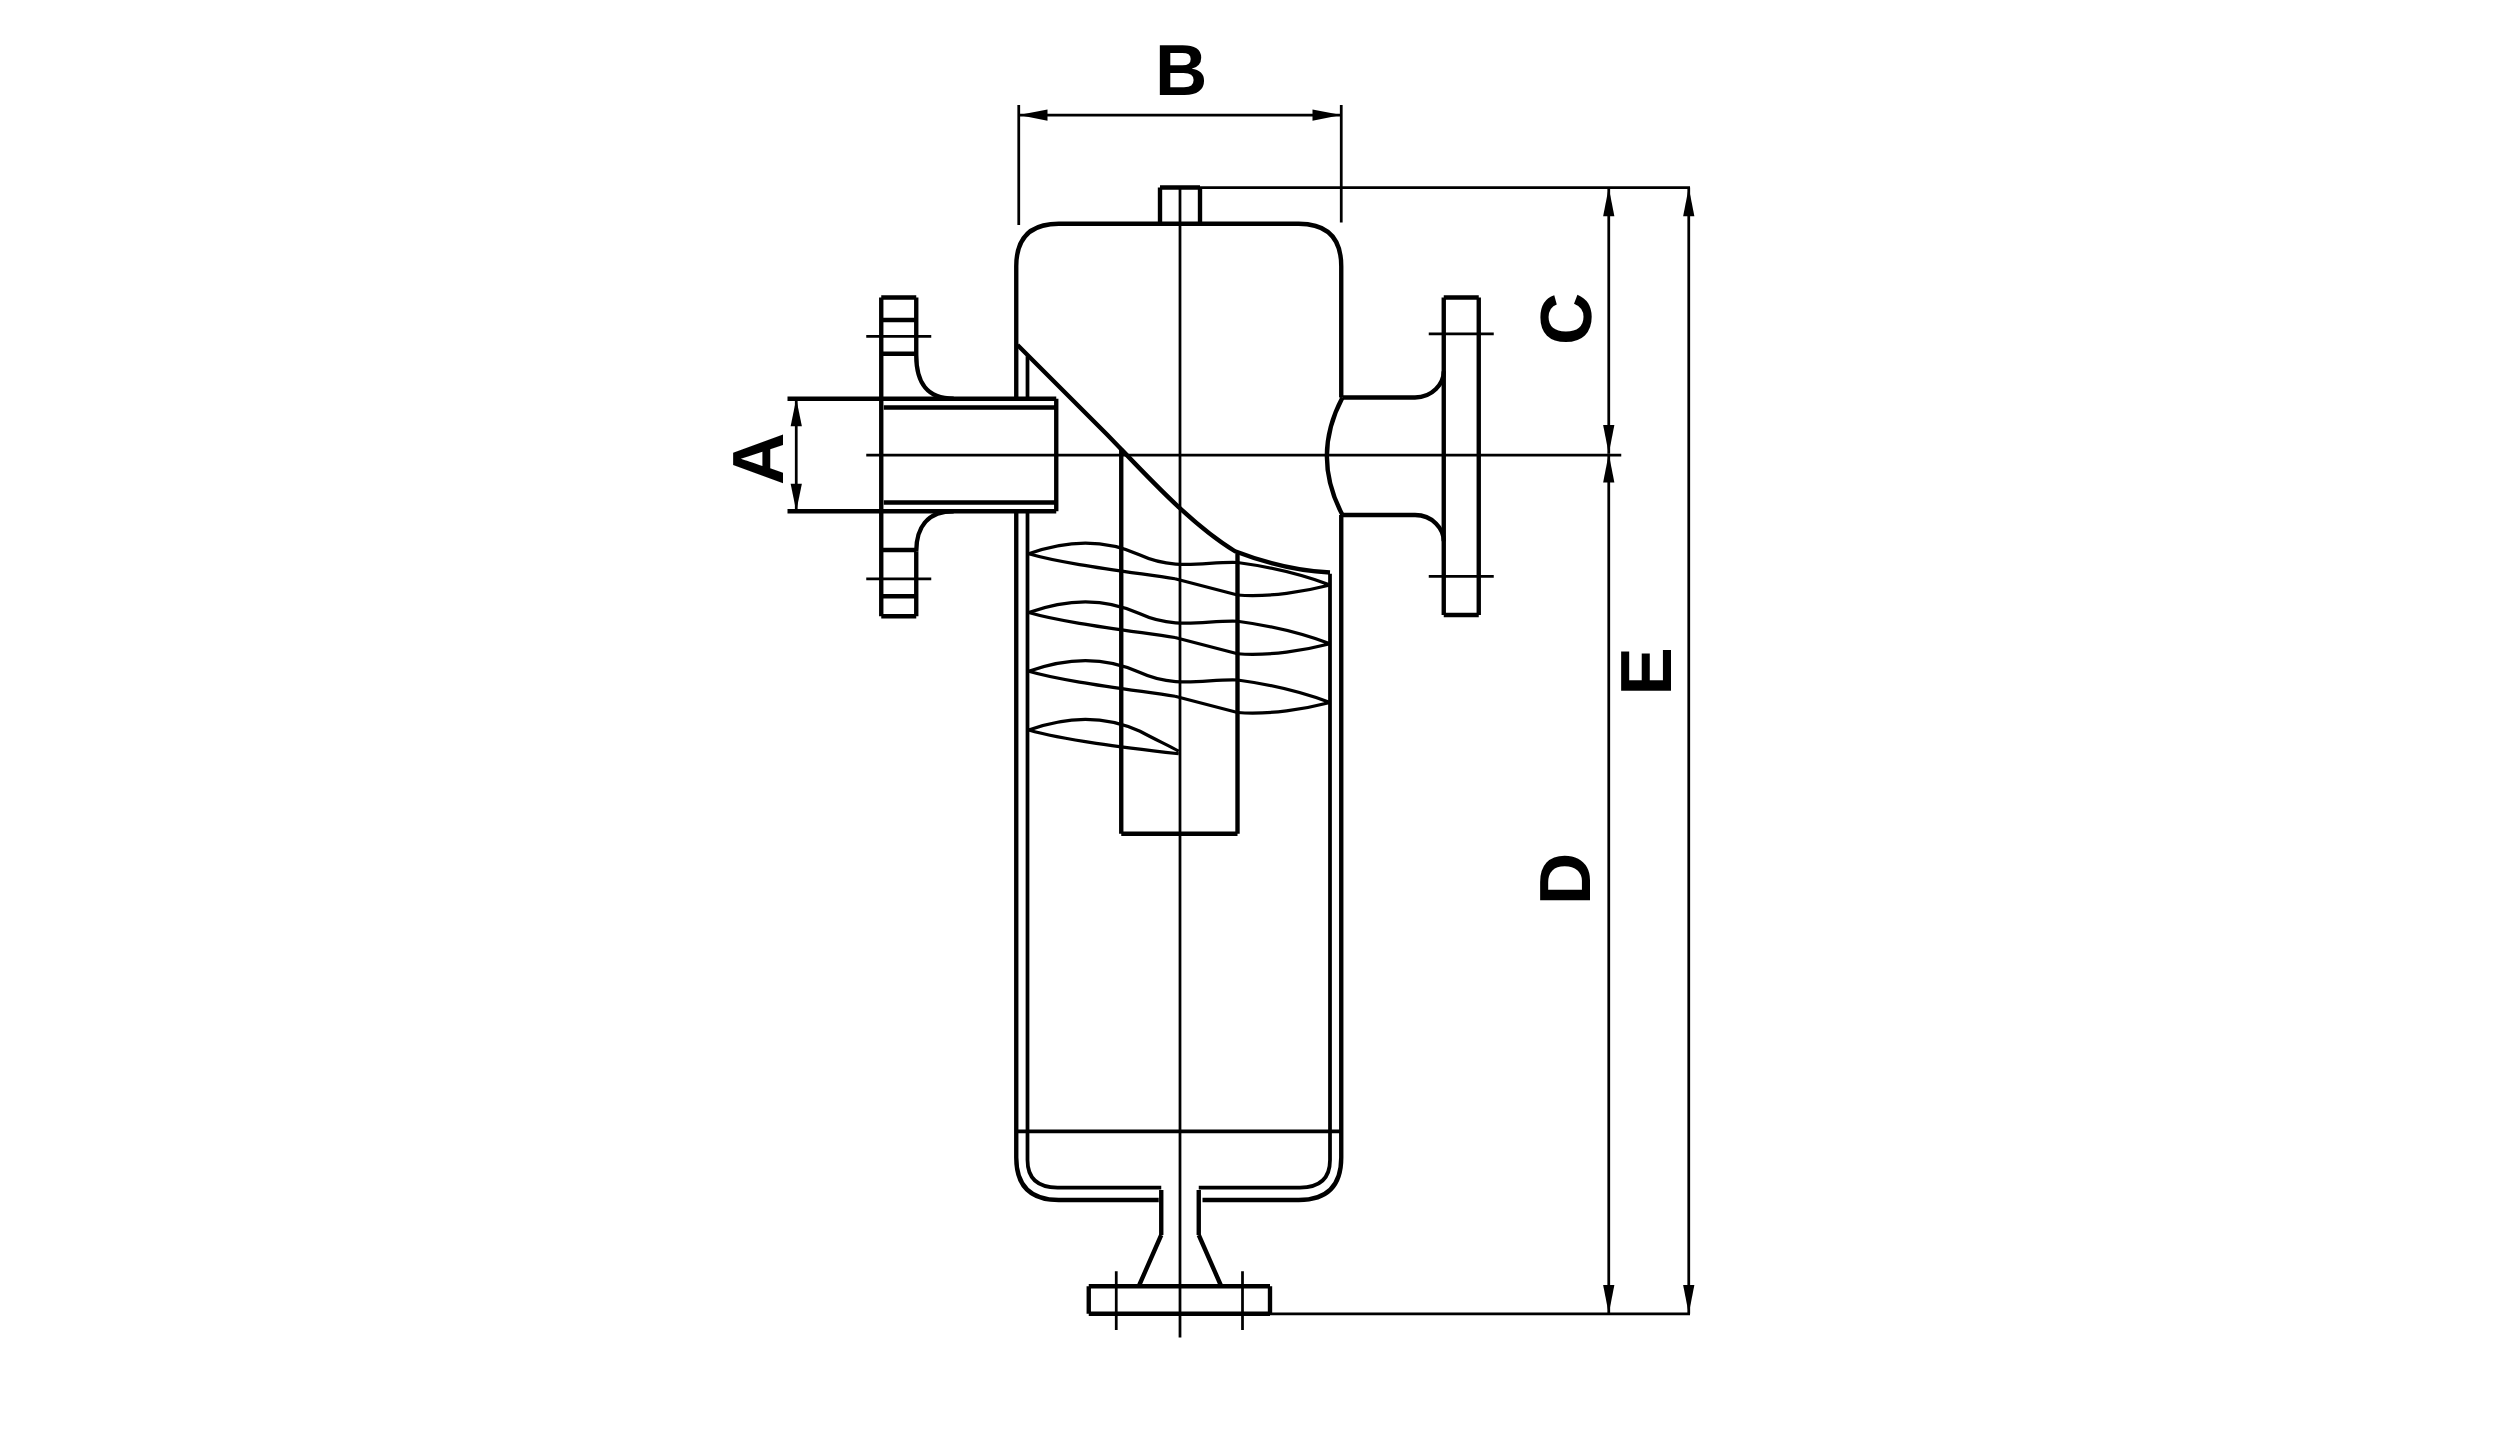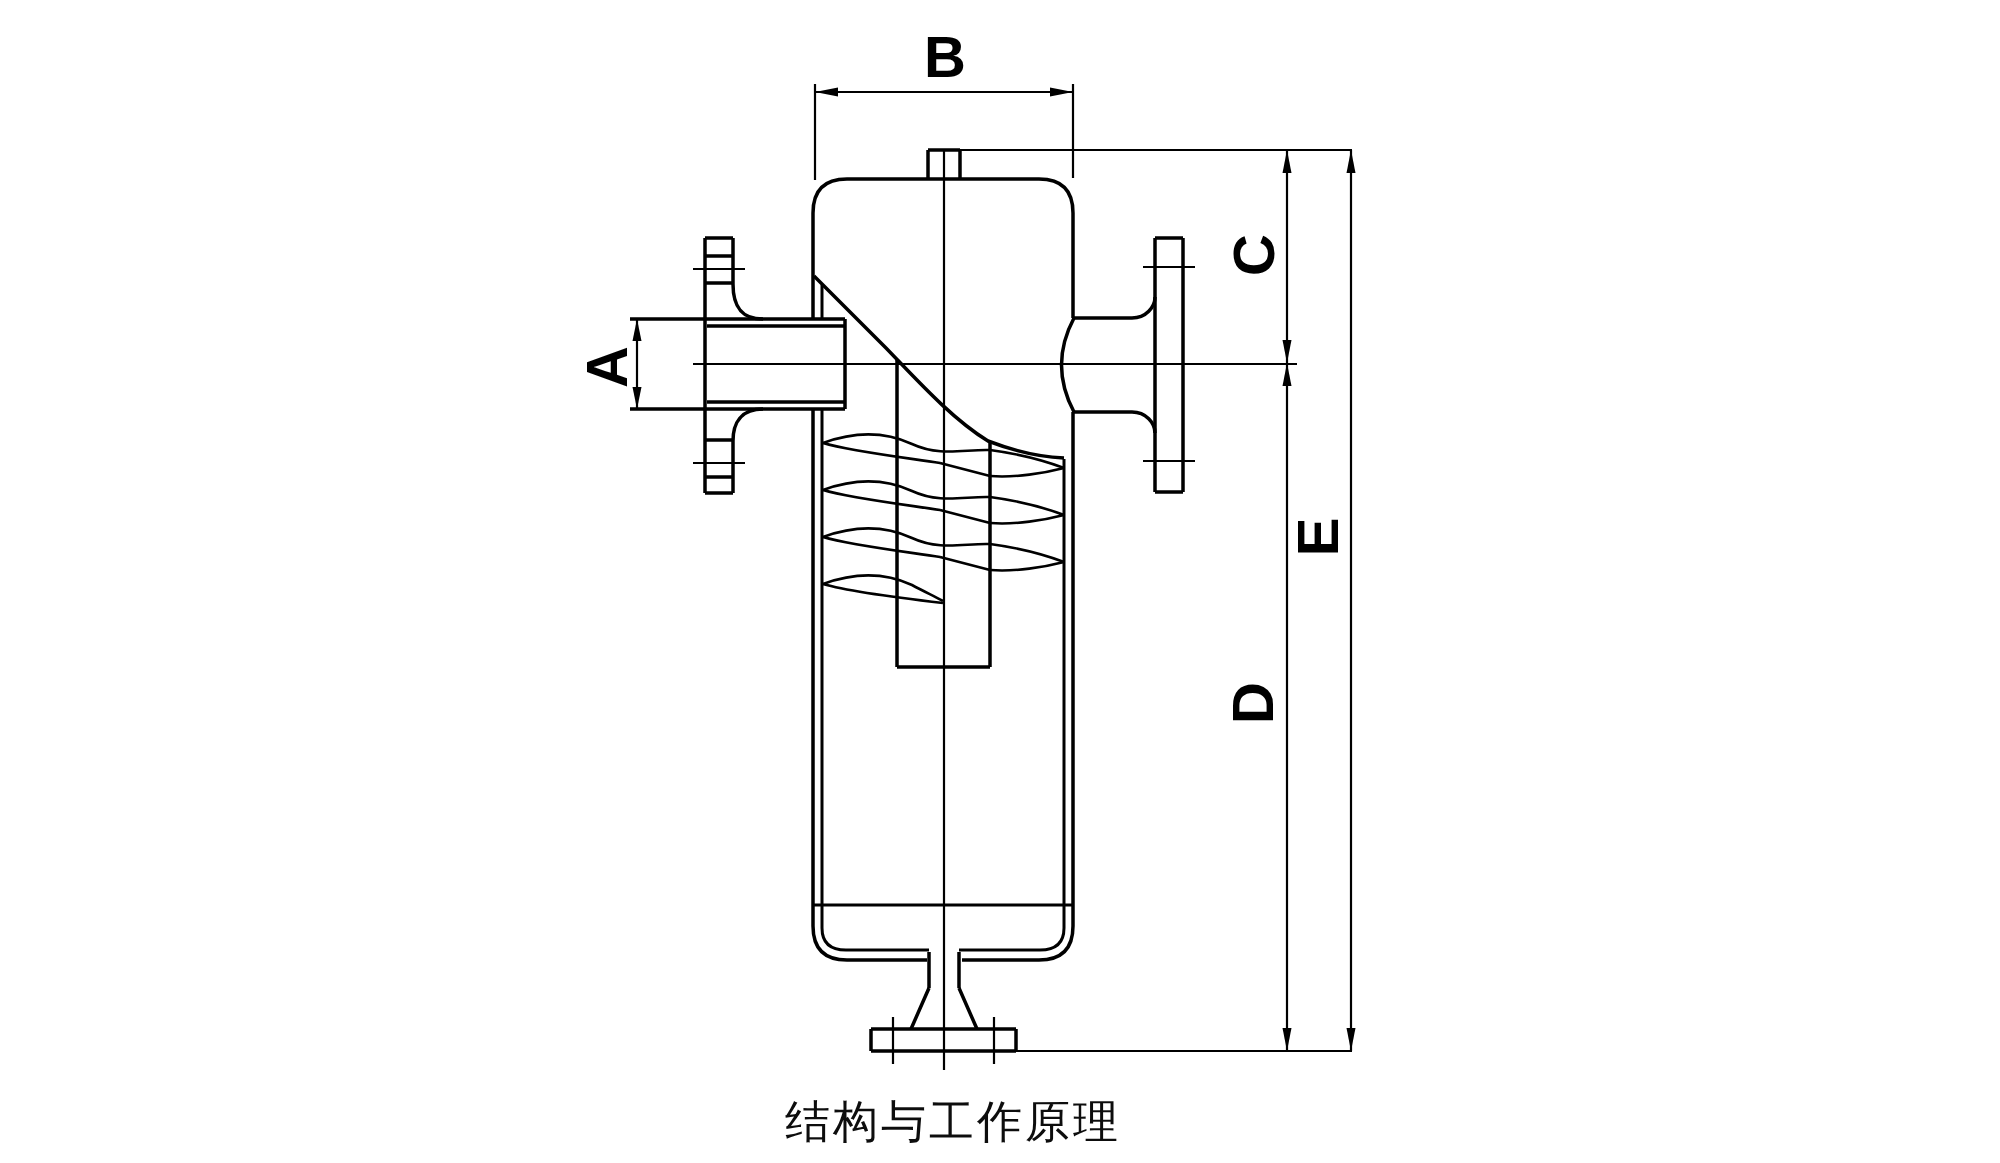--- a/index.html
+++ b/index.html
@@ -141,14 +141,13 @@
       <path class="tn" d="M 1016,1051 H 1352"></path>
     </g>
   </svg>
 
   <div class="dim-label rot" style="left:607px;top:367px;">A</div>
   <div class="dim-label" style="left:945px;top:57px;">B</div>
   <div class="dim-label rot" style="left:1254px;top:255px;">C</div>
   <div class="dim-label rot" style="left:1253px;top:703px;">D</div>
   <div class="dim-label rot" style="left:1318px;top:537px;">E</div>
 
-  <div class="caption">结构与工作原理</div>
 </div>
 
 </body></html>

